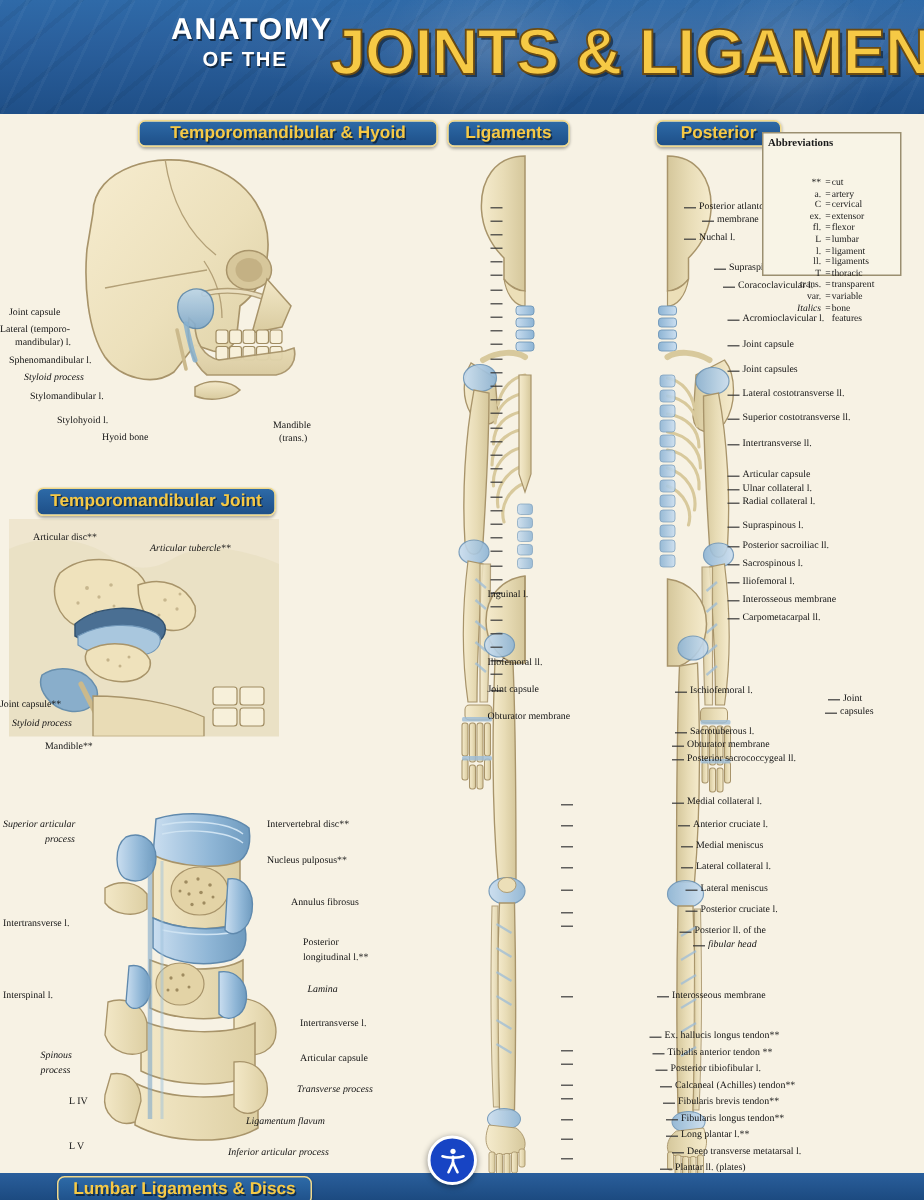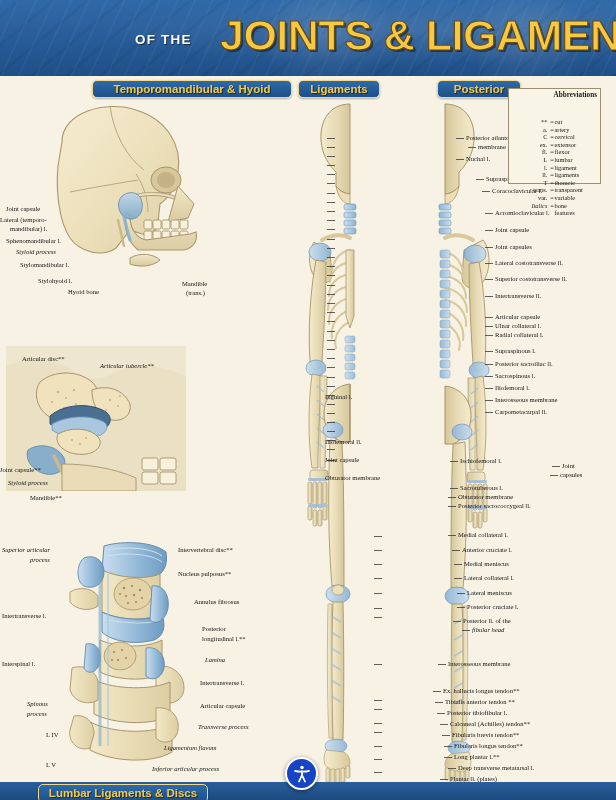--- a/index.html
+++ b/index.html
@@ -132,21 +132,21 @@
   #banner-tmj       { left:24px;  top:325px; width:160px; height:19px; line-height:17px; font-size:11.5px; }
   #banner-lumbar    { left:38px;  top:784px; width:170px; height:19px; line-height:17px; font-size:11.5px; }
 
   
   #abbrev {
     position:absolute; left:508px; top:88px; width:93px; height:96px;
     background:#f8f4e6; border:1px solid #9b8f70;
     z-index:7; padding:2px 3px;
   }
   #abbrev .ttl {
-    text-align:right; font-weight:bold; font-size:7.2px;
+    text-align:left; font-weight:bold; font-size:7.2px;
     font-family:"Liberation Serif", serif; color:#1a1a1a; margin-bottom:19px;
   }
   #abbrev table { width:100%; border-collapse:collapse; }
   #abbrev td { font-size:6.4px; line-height:7.6px; color:#1a1a1a;
                font-family:"Liberation Serif", serif; padding:0; }
   #abbrev td.k { text-align:right; width:44%; padding-right:2px; white-space:nowrap; }
   #abbrev td.e { width:6%; text-align:center; }
   #abbrev td.v { text-align:left; white-space:nowrap; }
   #abbrev td.k.it { font-style:italic; }
 
@@ -199,27 +199,29 @@
 <div id="page">
 
   <div id="header">
     <div class="ghost"></div>
     <div class="ghost2"></div>
     <div class="ghost3"></div>
   </div>
 
 
   <div id="title-wrap">
+    <div class="t-anatomy">ANATOMY</div>
     <div class="t-ofthe">OF THE</div>
     <div class="t-main">JOINTS &amp; LIGAMENTS</div>
   </div>
 
   <div class="banner" id="banner-tmj-hyoid">Temporomandibular &amp; Hyoid</div>
   <div class="banner" id="banner-anterior">Ligaments</div>
   <div class="banner" id="banner-posterior">Posterior</div>
+  <div class="banner" id="banner-tmj">Temporomandibular Joint</div>
   <div class="bottombar"></div>
   <div class="banner" id="banner-lumbar">Lumbar Ligaments &amp; Discs</div>
 
   <div id="abbrev">
     <div class="ttl">Abbreviations</div>
     <table>
         <tbody id="abbrev-body">
           <tr>
             <td class="k">**</td>
             <td class="e">=</td>

